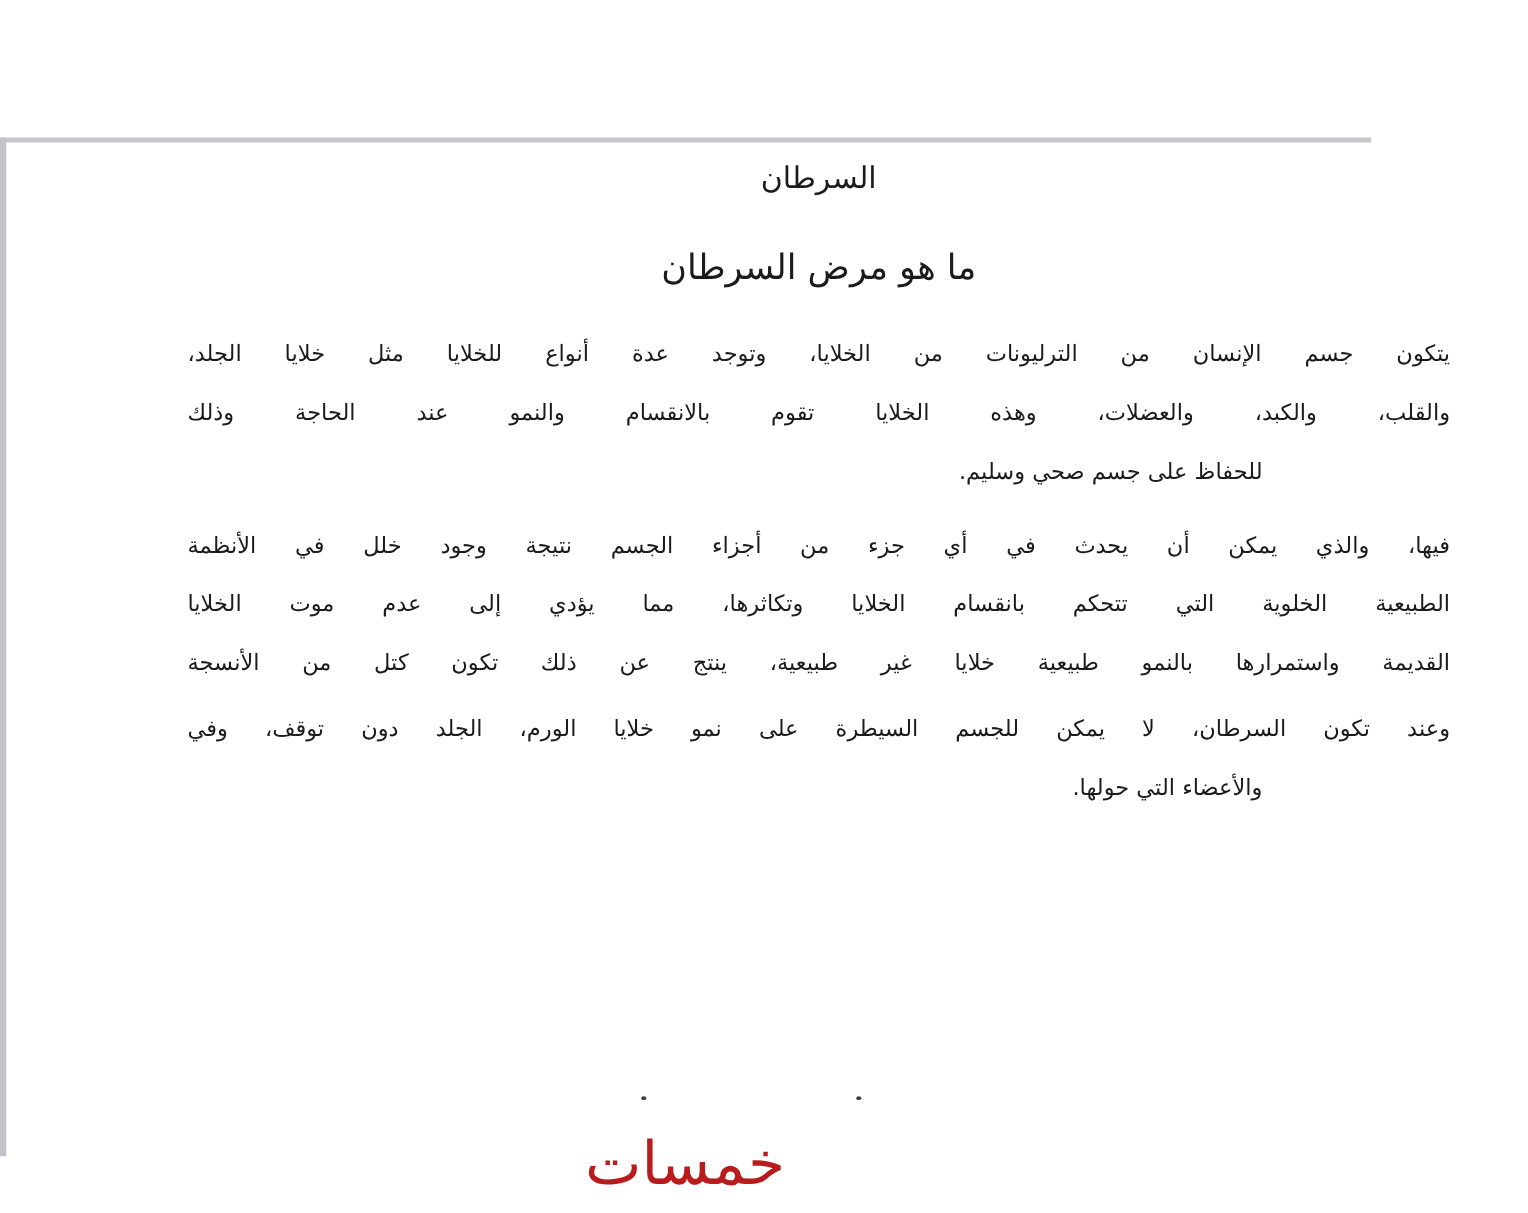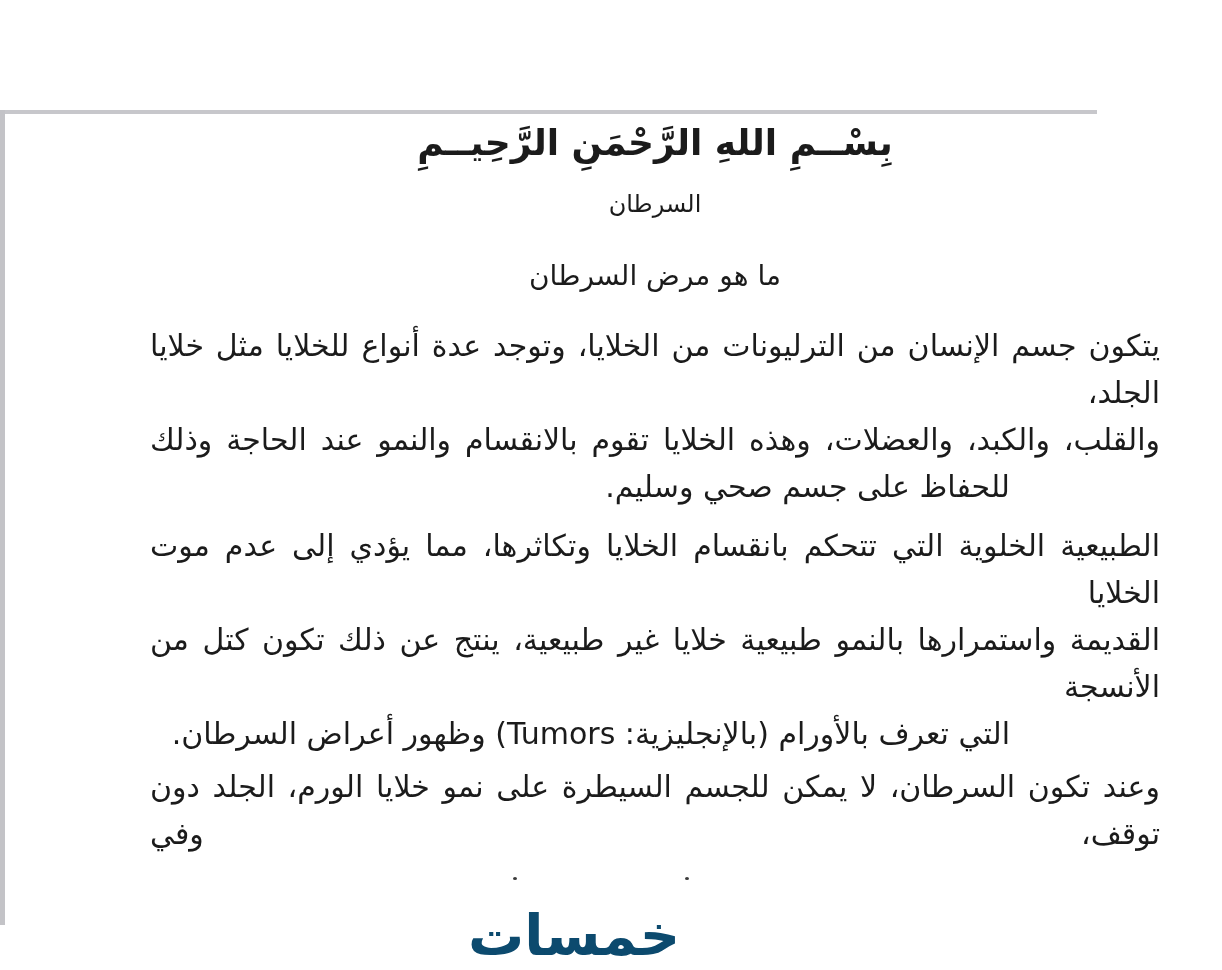--- a/index.html
+++ b/index.html
@@ -42,75 +42,75 @@
     margin-top:8px;
   }
   .section-heading{
     text-align:center;
     font-size:28px;
     line-height:44px;
     margin-top:28px;
   }
   .paragraph{
     margin-top:24px;
-    font-size:30px;
+    font-size:18px;
   }
   .paragraph.p2{margin-top:12px;}
   .paragraph.p3{margin-top:6px;}
   .line{
     line-height:47px;
     text-align:justify;
     text-align-last:justify;
   }
   .line.line-last{
     text-align:center;
     text-align-last:right;
     padding-left:0;
     padding-right:150px;
   }
   .watermark{
     position:absolute;
     left:468px;top:903px;
     direction:rtl;
-    font-size:56px;
-    font-weight:bold;
-    color:#0c4a6e;
+    font-size:48px;
+    font-weight:normal;
+    color:#b91c1c;
     letter-spacing:1px;
   }
   .speck{
     position:absolute;
     width:4px;height:3px;
     background:#3a3a3a;
     border-radius:50%;
     top:877px;
   }
   .speck.s1{left:513px;}
   .speck.s2{left:685px;}
 </style>
 </head>
 <body>
 
 <div class="page-border-top"></div>
 <div class="page-border-left"></div>
 
 <div class="content">
-  <div class="bismillah">بِسْــمِ اللهِ الرَّحْمَنِ الرَّحِيــمِ</div>
   <div class="doc-title">السرطان</div>
   <div class="section-heading">ما هو مرض السرطان</div>
   <div class="paragraph p1">
       <div class="line">يتكون جسم الإنسان من الترليونات من الخلايا، وتوجد عدة أنواع للخلايا مثل خلايا الجلد،</div>
       <div class="line">والقلب، والكبد، والعضلات، وهذه الخلايا تقوم بالانقسام والنمو عند الحاجة وذلك</div>
       <div class="line line-last">للحفاظ على جسم صحي وسليم.</div>
     </div>
   <div class="paragraph p2">
+      <div class="line">فيها، والذي يمكن أن يحدث في أي جزء من أجزاء الجسم نتيجة وجود خلل في الأنظمة</div>
       <div class="line">الطبيعية الخلوية التي تتحكم بانقسام الخلايا وتكاثرها، مما يؤدي إلى عدم موت الخلايا</div>
       <div class="line">القديمة واستمرارها بالنمو طبيعية خلايا غير طبيعية، ينتج عن ذلك تكون كتل من الأنسجة</div>
-      <div class="line line-last">التي تعرف بالأورام (بالإنجليزية: Tumors) وظهور أعراض السرطان.</div>
     </div>
   <div class="paragraph p3">
       <div class="line">وعند تكون السرطان، لا يمكن للجسم السيطرة على نمو خلايا الورم، الجلد دون توقف، وفي</div>
+      <div class="line line-last">والأعضاء التي حولها.</div>
     </div>
 </div>
 
 <div class="speck s1"></div>
 <div class="speck s2"></div>
 
 <div class="watermark">خمسات</div>
 
 </body></html>

